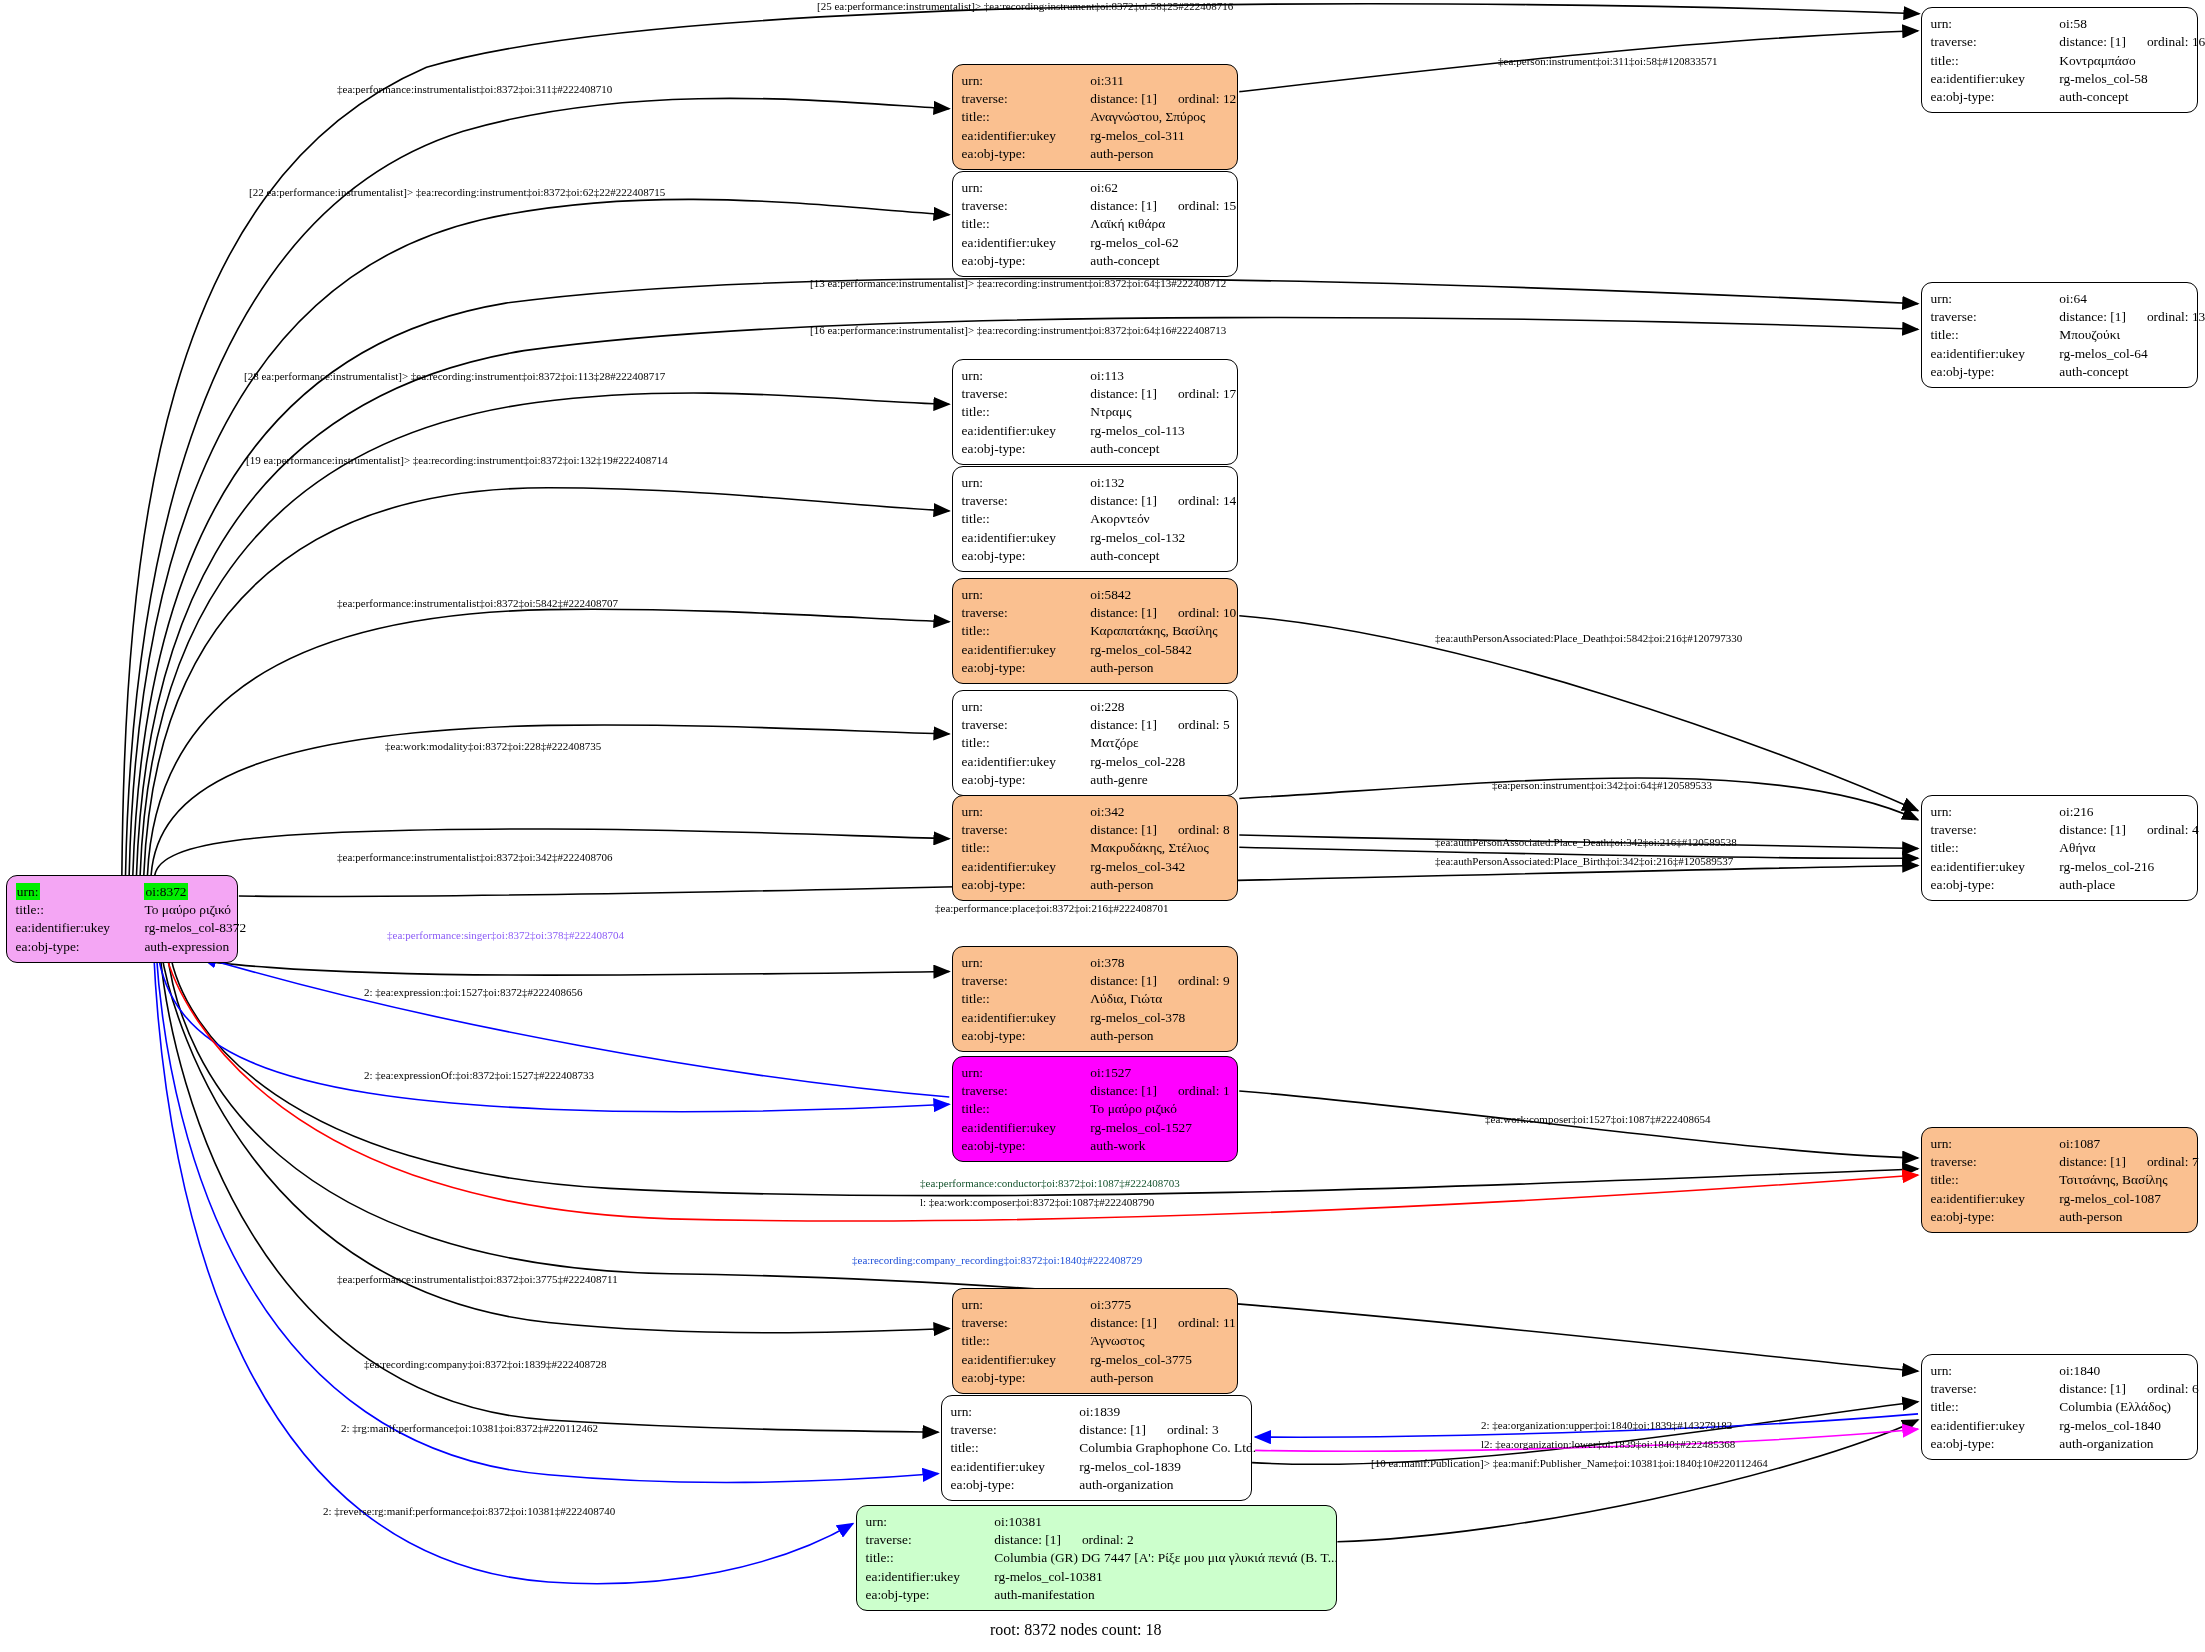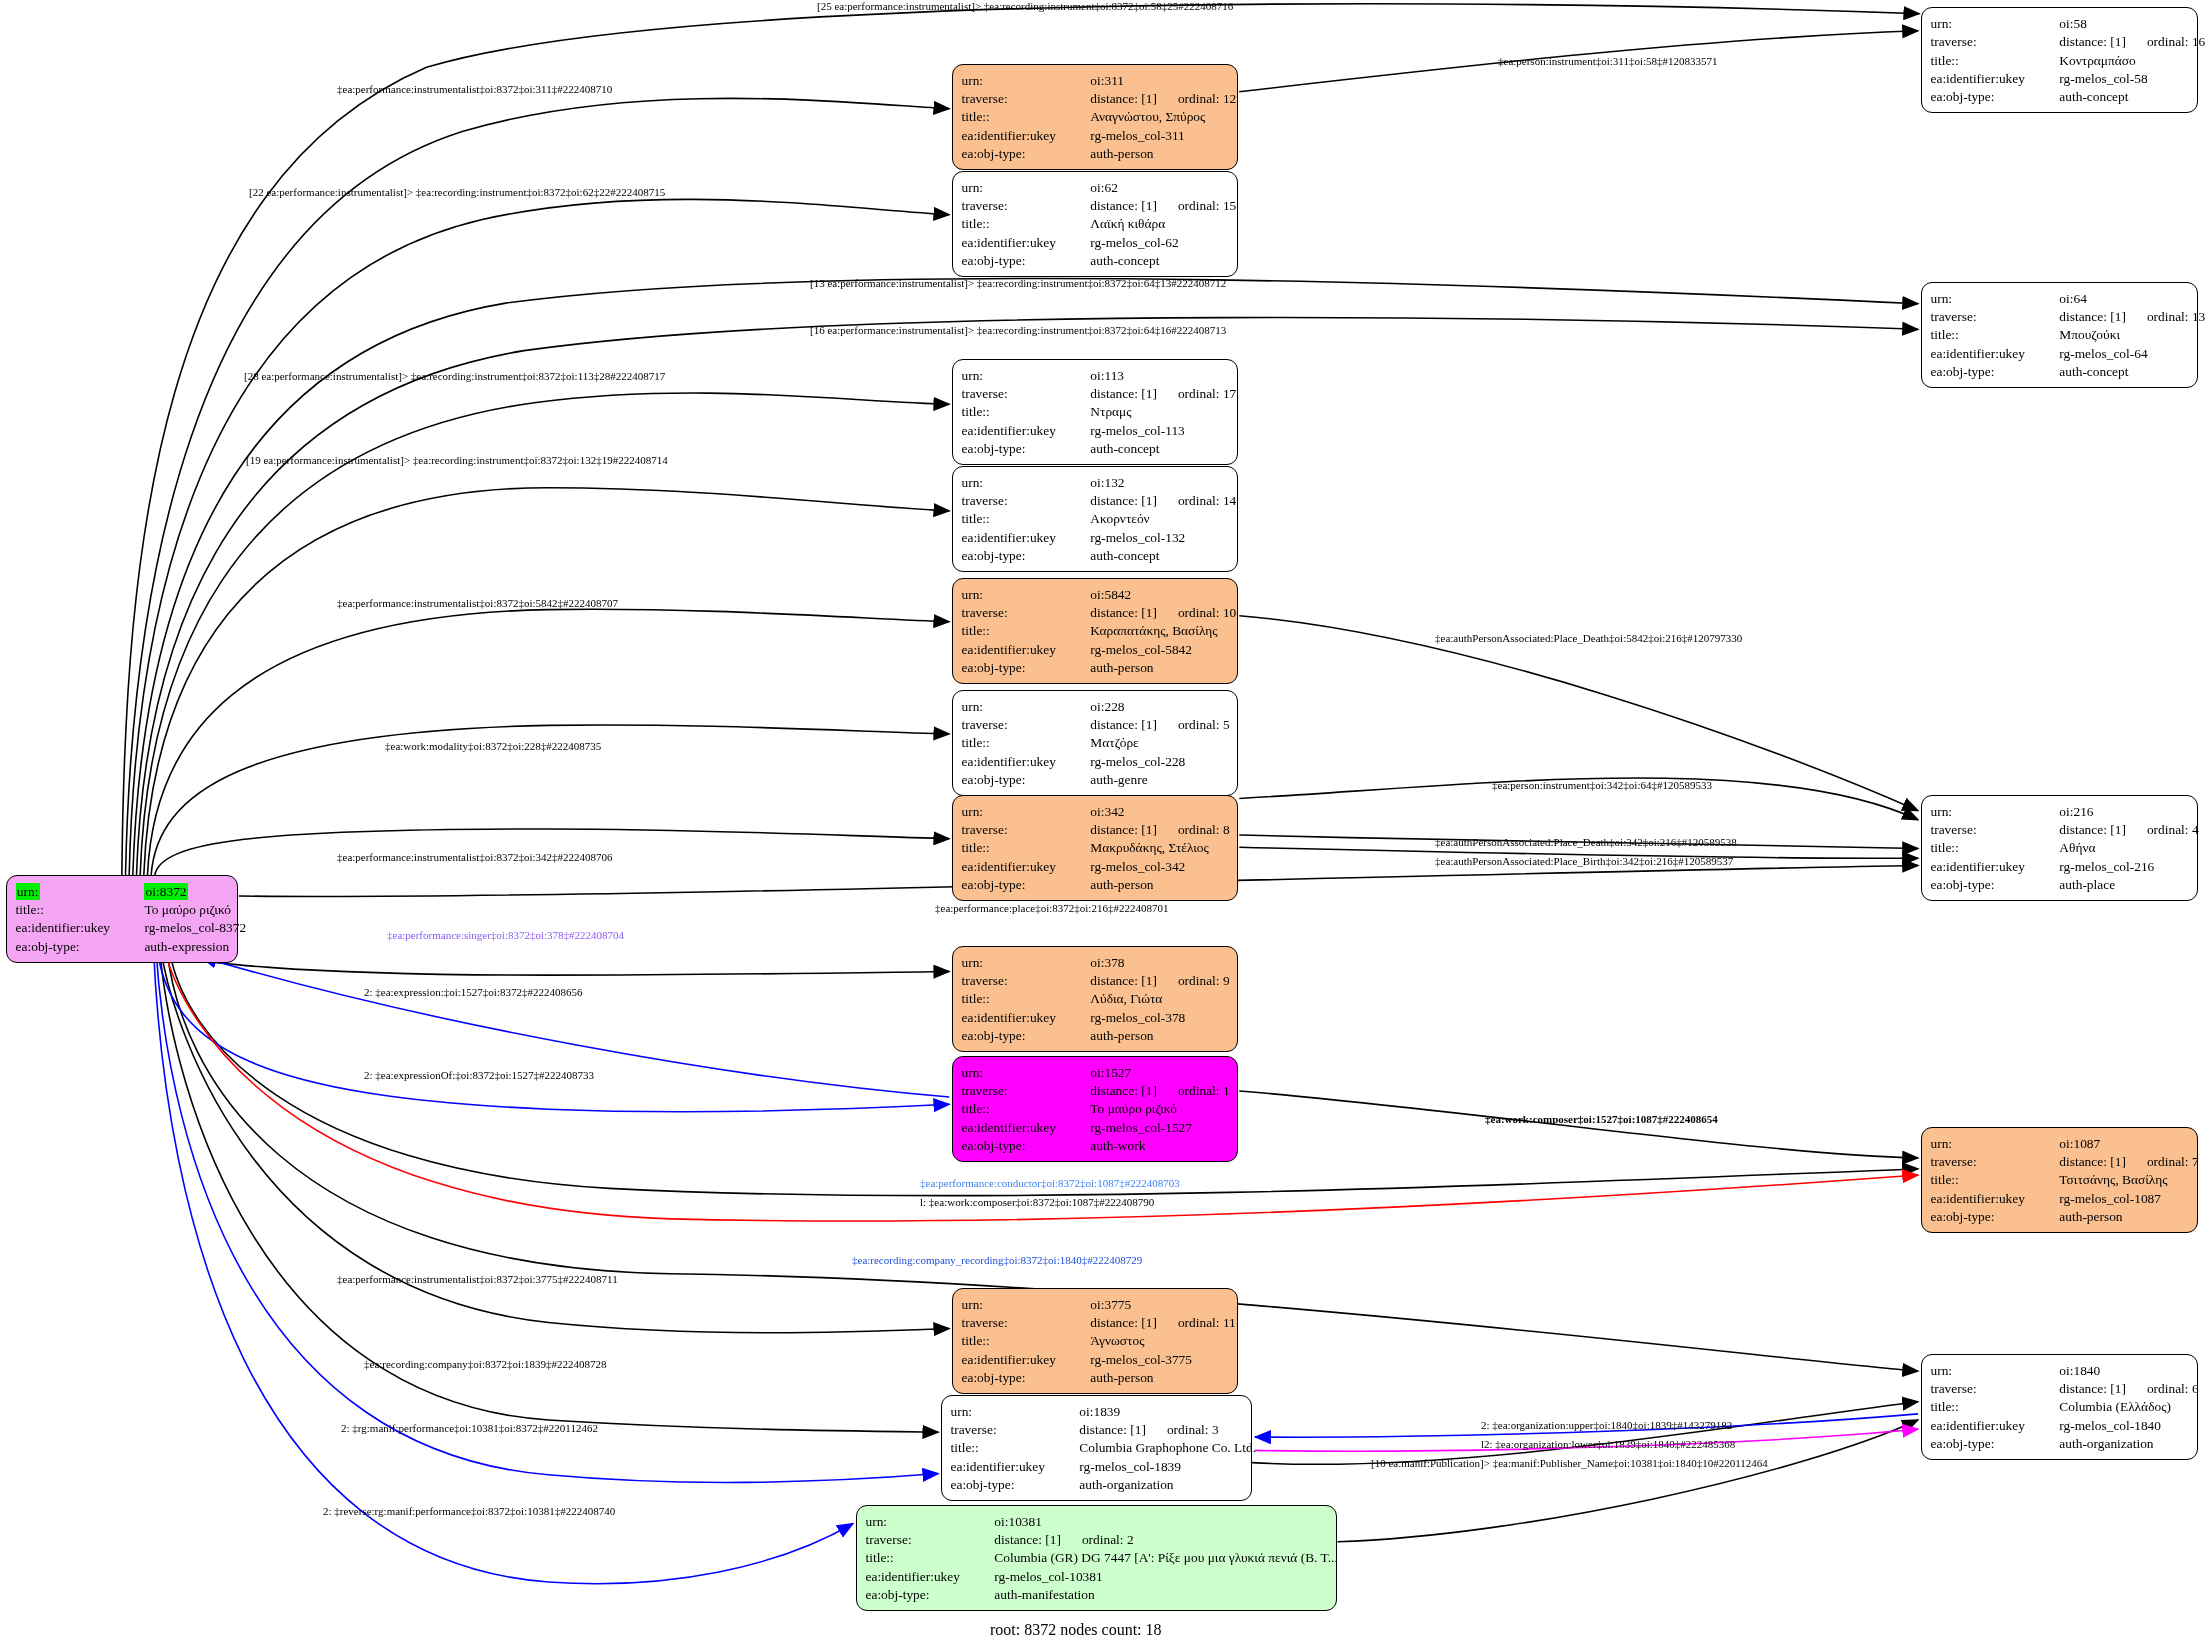--- a/index.html
+++ b/index.html
@@ -565,22 +565,22 @@
       <div class="elabel" style="left: 1435px; top: 632px; color: rgb(0, 0, 0);">‡ea:authPersonAssociated:Place_Death‡oi:5842‡oi:216‡#120797330</div>
       <div class="elabel" style="left: 385px; top: 740px; color: rgb(0, 0, 0);">‡ea:work:modality‡oi:8372‡oi:228‡#222408735</div>
       <div class="elabel" style="left: 1492px; top: 751px; color: rgb(0, 0, 0); margin-top: 28px;">‡ea:person:instrument‡oi:342‡oi:64‡#120589533</div>
       <div class="elabel" style="left: 337px; top: 851px; color: rgb(0, 0, 0);">‡ea:performance:instrumentalist‡oi:8372‡oi:342‡#222408706</div>
       <div class="elabel" style="left: 1435px; top: 836px; color: rgb(0, 0, 0);">‡ea:authPersonAssociated:Place_Death‡oi:342‡oi:216‡#120589538</div>
       <div class="elabel" style="left: 1435px; top: 855px; color: rgb(0, 0, 0);">‡ea:authPersonAssociated:Place_Birth‡oi:342‡oi:216‡#120589537</div>
       <div class="elabel" style="left: 935px; top: 902px; color: rgb(0, 0, 0);">‡ea:performance:place‡oi:8372‡oi:216‡#222408701</div>
       <div class="elabel" style="left: 387px; top: 929px; color: #8b5cf6;">‡ea:performance:singer‡oi:8372‡oi:378‡#222408704</div>
       <div class="elabel" style="left: 364px; top: 986px; color: rgb(0, 0, 0);">2: ‡ea:expression:‡oi:1527‡oi:8372‡#222408656</div>
       <div class="elabel" style="left: 364px; top: 1069px; color: rgb(0, 0, 0);">2: ‡ea:expressionOf:‡oi:8372‡oi:1527‡#222408733</div>
-      <div class="elabel" style="left: 1485px; top: 1113px; color: rgb(0, 0, 0); font-weight: bold;">‡ea:work:composer‡oi:1527‡oi:1087‡#222408654</div>
-      <div class="elabel" style="left: 920px; top: 1177px; color: #3b82f6;">‡ea:performance:conductor‡oi:8372‡oi:1087‡#222408703</div>
+      <div class="elabel" style="left: 1485px; top: 1113px; color: rgb(0, 0, 0);">‡ea:work:composer‡oi:1527‡oi:1087‡#222408654</div>
+      <div class="elabel" style="left: 920px; top: 1177px; color: #14532d;">‡ea:performance:conductor‡oi:8372‡oi:1087‡#222408703</div>
       <div class="elabel" style="left: 920px; top: 1196px; color: rgb(0, 0, 0);">l: ‡ea:work:composer‡oi:8372‡oi:1087‡#222408790</div>
       <div class="elabel" style="left: 852px; top: 1254px; color: #1d4ed8;">‡ea:recording:company_recording‡oi:8372‡oi:1840‡#222408729</div>
       <div class="elabel" style="left: 337px; top: 1273px; color: rgb(0, 0, 0);">‡ea:performance:instrumentalist‡oi:8372‡oi:3775‡#222408711</div>
       <div class="elabel" style="left: 364px; top: 1358px; color: rgb(0, 0, 0);">‡ea:recording:company‡oi:8372‡oi:1839‡#222408728</div>
       <div class="elabel" style="left: 1481px; top: 1419px; color: rgb(0, 0, 0);">2: ‡ea:organization:upper‡oi:1840‡oi:1839‡#143279182</div>
       <div class="elabel" style="left: 1481px; top: 1438px; color: rgb(0, 0, 0);">l2: ‡ea:organization:lower‡oi:1839‡oi:1840‡#222485368</div>
       <div class="elabel" style="left: 1371px; top: 1457px; color: rgb(0, 0, 0);">[10 ea:manif:Publication]&gt; ‡ea:manif:Publisher_Name‡oi:10381‡oi:1840‡10#220112464</div>
       <div class="elabel" style="left: 341px; top: 1422px; color: rgb(0, 0, 0);">2: ‡rg:manif:performance‡oi:10381‡oi:8372‡#220112462</div>
       <div class="elabel" style="left: 323px; top: 1505px; color: rgb(0, 0, 0);">2: ‡reverse:rg:manif:performance‡oi:8372‡oi:10381‡#222408740</div>
     </div>

